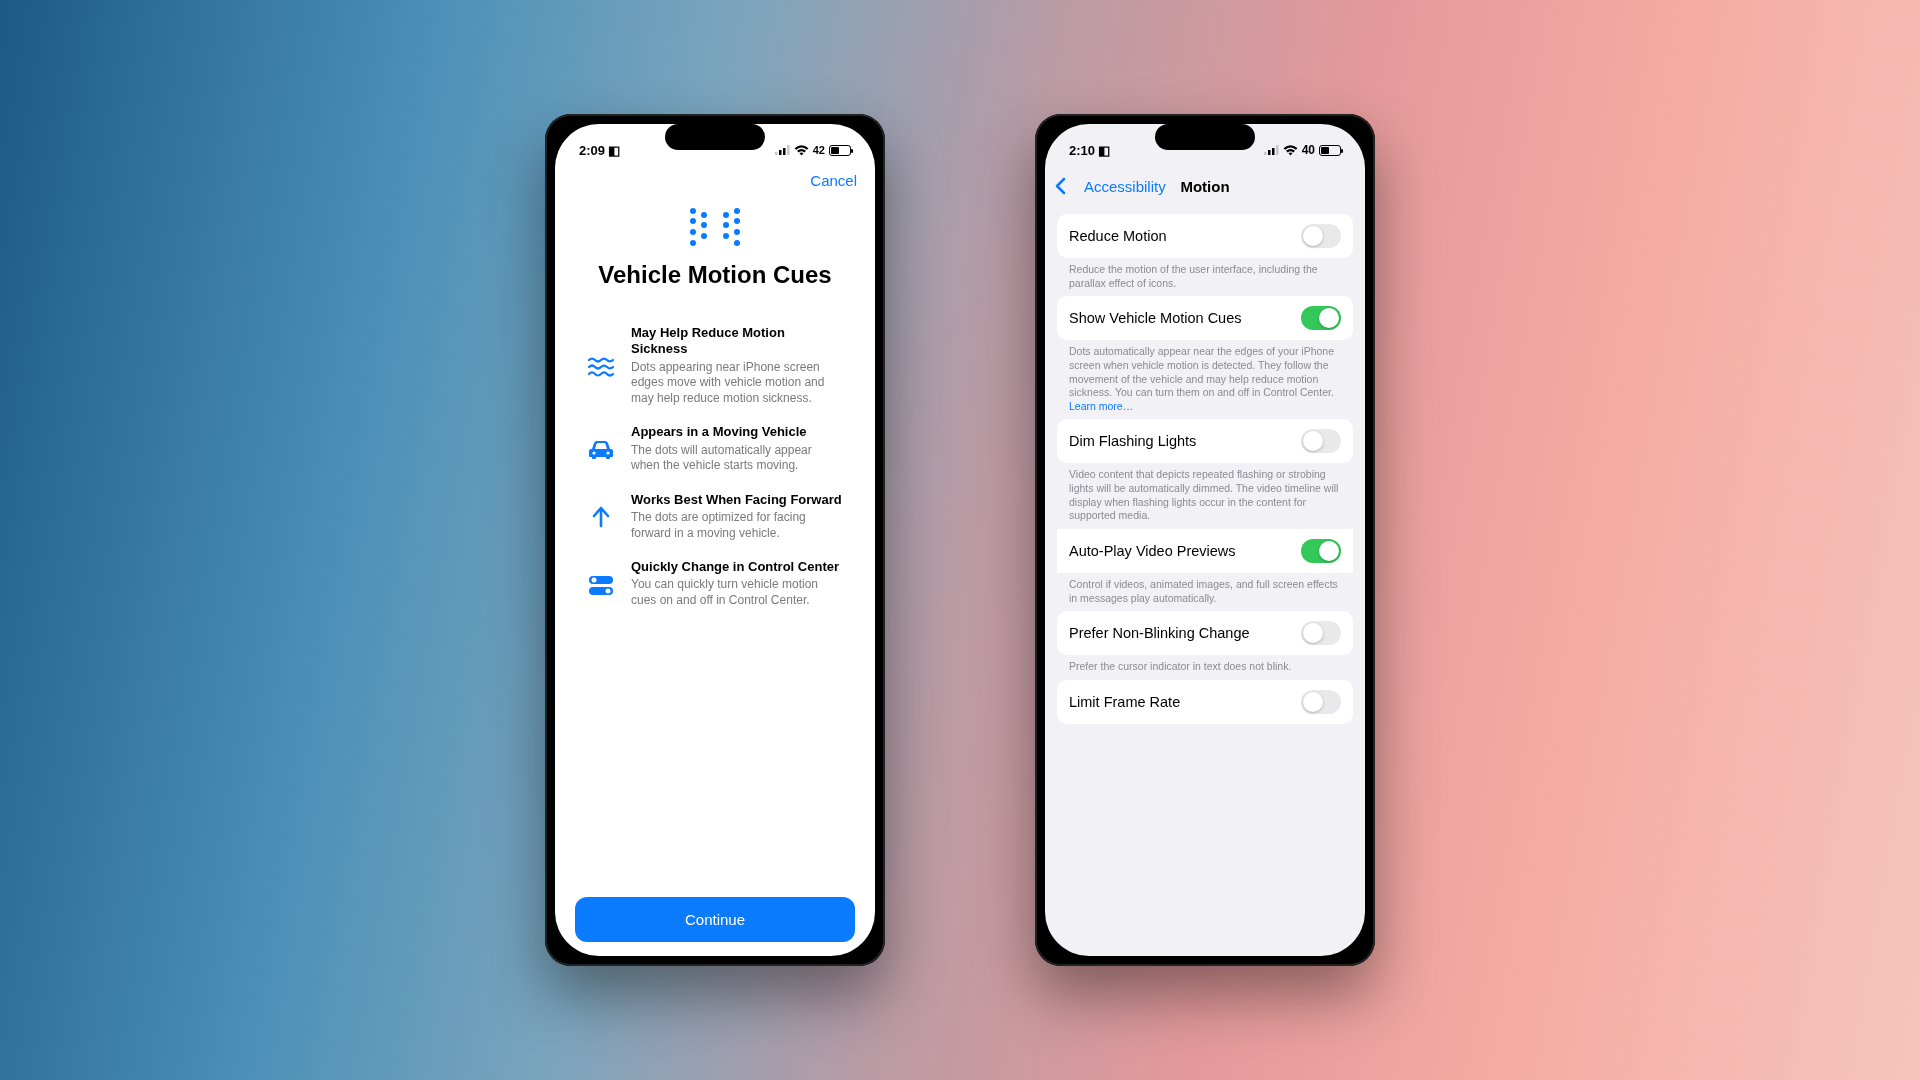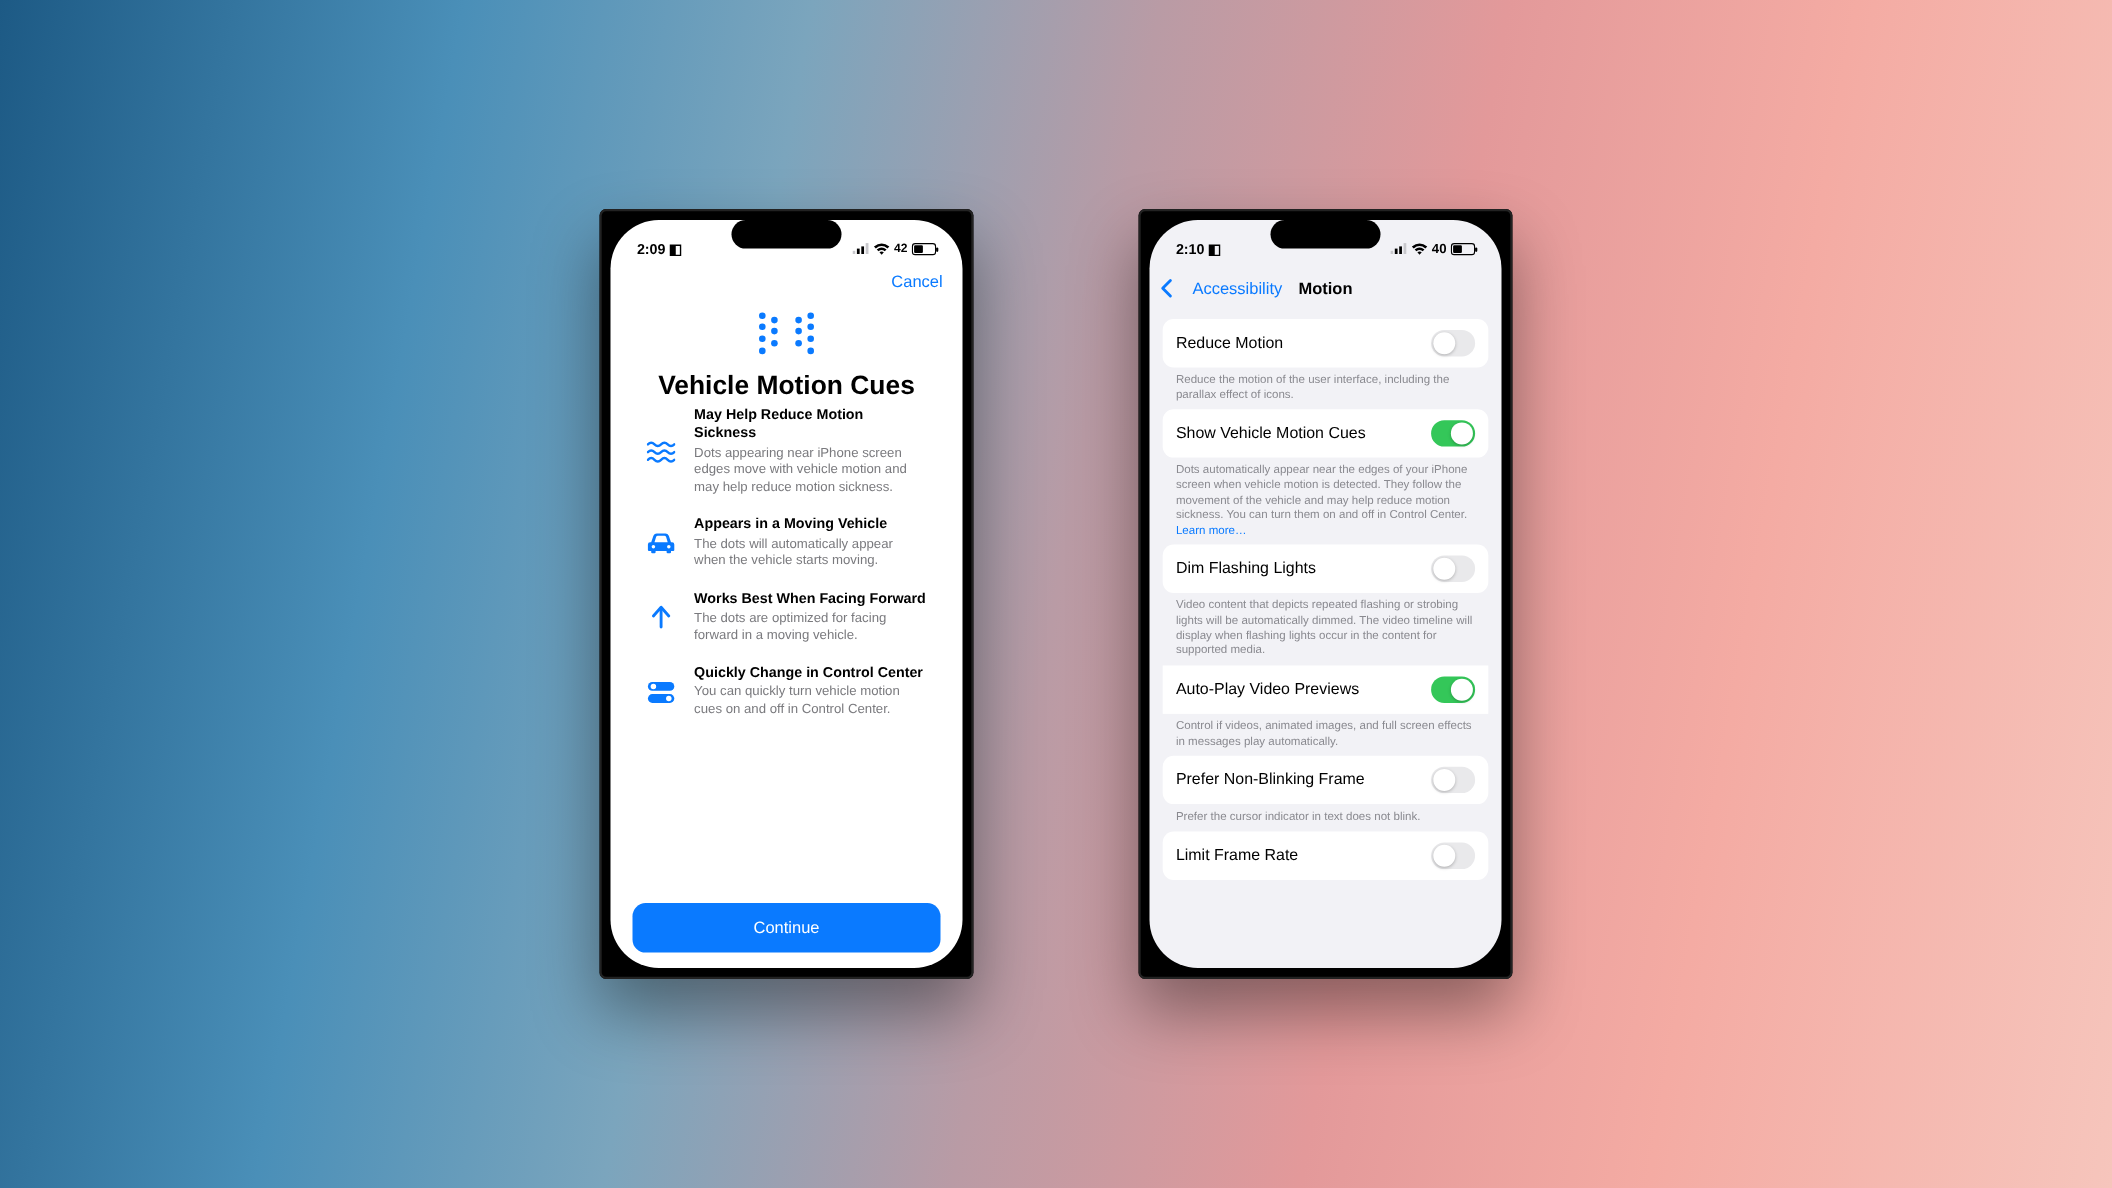--- a/index.html
+++ b/index.html
@@ -3,22 +3,22 @@
 <meta charset="utf-8">
 <style>
   * { box-sizing: border-box; margin: 0; padding: 0; }
   html, body { width: 1920px; height: 1080px; overflow: hidden; font-family: -apple-system, "SF Pro Text", "Helvetica Neue", Arial, sans-serif; }
   .bg {
     width: 1920px; height: 1080px;
     background: linear-gradient(100deg, #1d5a85 0%, #4a8fb8 20%, #7ba5bd 35%, #b99ba5 50%, #e3999a 65%, #f4aba3 80%, #f6c5bc 100%);
     display: flex; justify-content: center; align-items: center; gap: 150px;
   }
   .phone {
-    width: 340px; height: 700px;
-    background: #000; border-radius: 6px; padding: 10px;
+    width: 340px; height: 852px;
+    background: #000; border-radius: 26px; padding: 10px;
     box-shadow: 0 30px 60px rgba(0,0,0,.4), 0 0 0 2px #222 inset;
     position: relative;
   }
   .screen {
     width: 100%; height: 100%; background: #fff; border-radius: 44px; overflow: hidden;
     display: flex; flex-direction: column; position: relative;
   }
   .screen.settings { background: #f2f2f6; }
   .island {
     position: absolute; top: 10px; left: 50%; transform: translateX(-50%);
@@ -33,21 +33,21 @@
   .sicon { display: inline-block; }
   .battery { width: 22px; height: 11px; border: 1px solid #000; border-radius: 3px; position: relative; }
   .battery::after { content:""; position:absolute; right:-3px; top:3px; width:2px; height:4px; background:#000; border-radius:1px; }
   .battery-fill { position:absolute; left:1px; top:1px; bottom:1px; width:40%; background:#000; border-radius:1px; }
 
   
   .sheet-top { display:flex; justify-content:flex-end; padding: 4px 18px 0; }
   .cancel { color:#0a7aff; font-size:15px; font-weight:400; }
   .onboard { flex:1; display:flex; flex-direction:column; align-items:center; padding: 12px 20px 14px; }
   .logo { margin-top: 6px; margin-bottom: 14px; }
-  .title { font-size: 24px; font-weight: 700; color:#000; margin-bottom: 4px; text-align:center; }
+  .title { font-size: 24px; font-weight: 700; color:#000; margin-bottom: 36px; text-align:center; }
   .features { display:flex; flex-direction:column; gap: 18px; padding: 0 12px; }
   .feat { display:flex; gap: 16px; align-items:center; }
   .fi { width: 28px; flex-shrink:0; display:flex; justify-content:center; align-items:flex-start; padding-top:2px; }
   .ft { flex:1; }
   .ft-title { font-size: 13px; font-weight: 600; color:#000; margin-bottom: 2px; line-height:1.25; }
   .ft-desc { font-size: 12px; color:#7a7a7e; line-height: 1.3; }
   .continue { margin-top: auto; width: 100%; background:#0a7aff; color:#fff; border:none; border-radius: 12px; padding: 14px; font-size: 15px; font-weight:500; text-align:center; }
 
   
   .navbar { height: 36px; display:flex; align-items:center; position:relative; padding: 0 10px; }
@@ -272,21 +272,21 @@
             <span>Auto-Play Video Previews</span>
             <span class="switch on">
                 <span class="knob"></span>
               </span>
           </div>
           <div class="footer">Control if videos, animated images, and full screen effects in messages play automatically.</div>
         </div>
 
         <div class="group">
           <div class="cell first last">
-            <span>Prefer Non-Blinking Frame</span>
+            <span>Prefer Non-Blinking Change</span>
             <span class="switch off">
                 <span class="knob"></span>
               </span>
           </div>
           <div class="footer">Prefer the cursor indicator in text does not blink.</div>
         </div>
 
         <div class="group">
           <div class="cell first last">
             <span>Limit Frame Rate</span>

